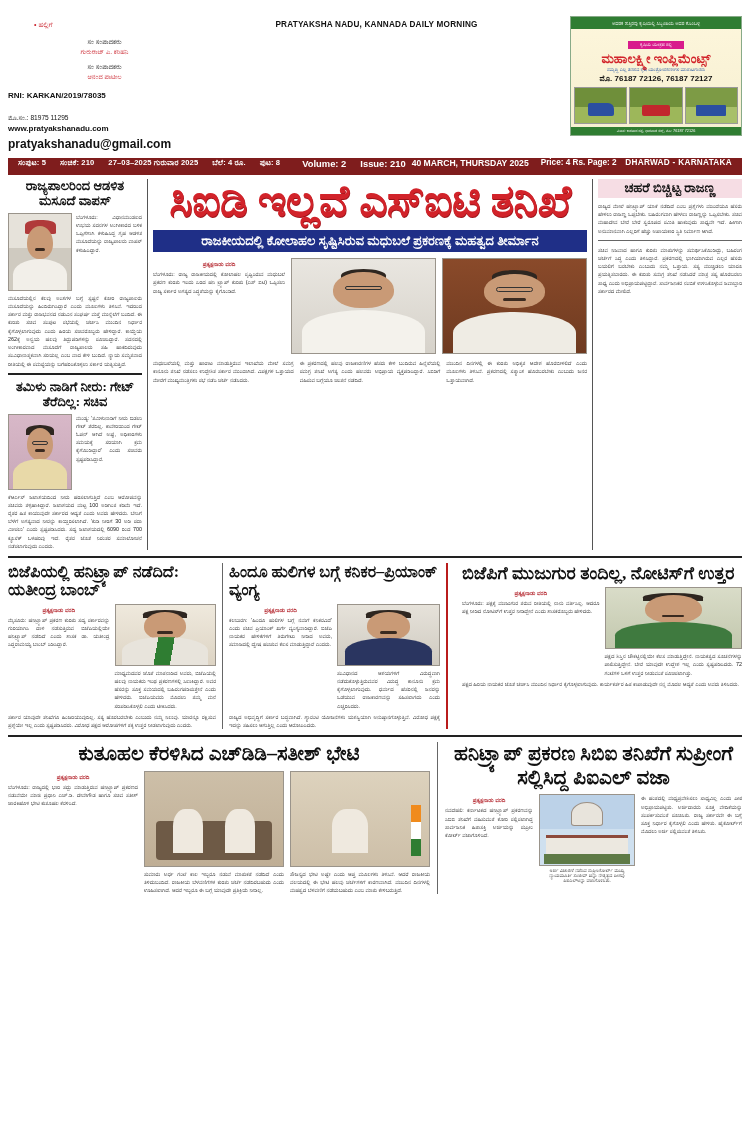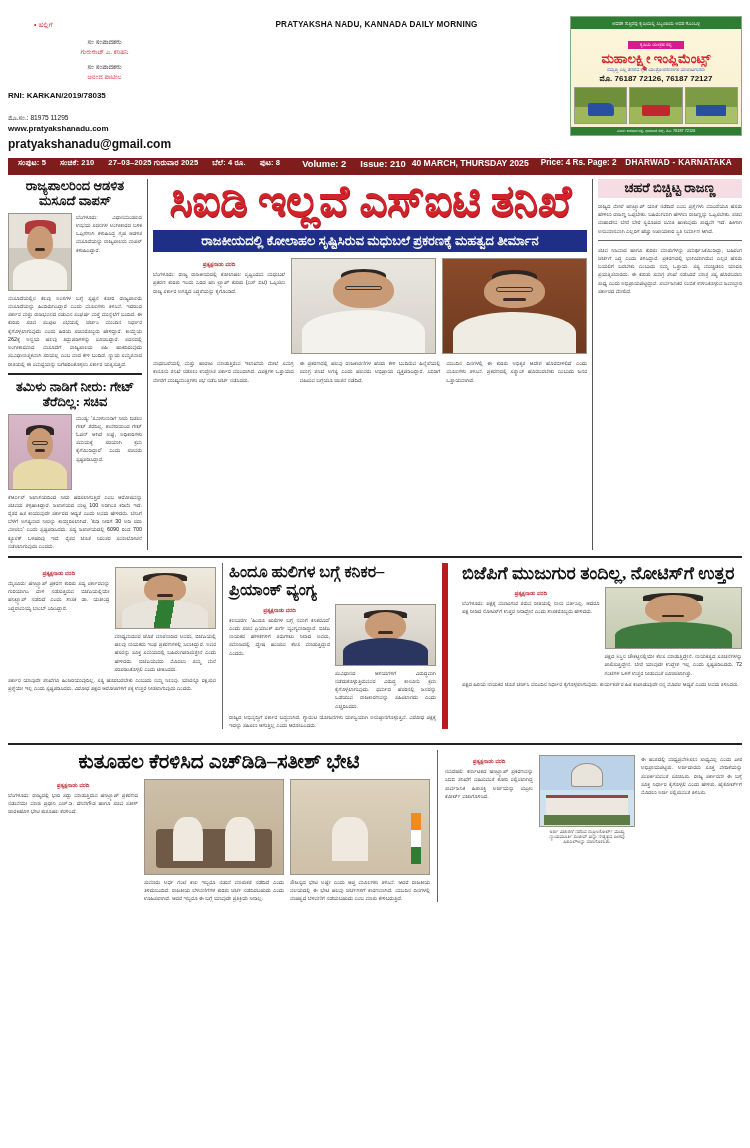--- a/index.html
+++ b/index.html
@@ -109,29 +109,29 @@
              text-shadow: .5px .5px 0 #9c1218; }
   .subbar { background: #1f2f87; color: #fff; text-align: center; font-size: 13px;
             font-family: "Liberation Serif", serif; font-weight: bold; padding: 3px 4px; margin-top: 5px; }
 
   .threecol { display: flex; gap: 6px; margin-top: 5px; }
   .threecol > div { flex: 1; }
 
   
   .midband { display: flex; margin-top: 6px; border-top: 2px solid #222; padding-top: 5px; }
   .mb-1 { width: 215px; padding-right: 6px; border-right: 1px solid #666; }
-  .mb-2 { width: 225px; padding: 0 6px; border-right: 6px solid #b91c1c; }
+  .mb-2 { width: 225px; padding: 0 6px; border-right: 2px solid #b91c1c; }
   .mb-3 { flex: 1; padding-left: 6px; margin-left: 8px; }
   .mbhead { font-family: "Liberation Serif", serif; font-weight: bold; line-height: 1.15; }
   .mbhead.s17 { font-size: 16px; }
   .mbhead.s19 { font-size: 17.5px; }
   .mb-body { display: flex; gap: 5px; margin-top: 4px; }
 
   
-  .botband { display: flex; margin-top: 14px; border-top: 2px solid #222; padding-top: 5px; }
+  .botband { display: flex; margin-top: 6px; border-top: 2px solid #222; padding-top: 5px; }
   .bb-left { width: 430px; padding-right: 7px; border-right: 1px solid #666; }
   .bb-right { flex: 1; padding-left: 7px; }
   .bbhead { font-family: "Liberation Serif", serif; font-weight: bold; font-size: 20px;
             text-align: center; line-height: 1.18; }
   .bb-cols { display: flex; gap: 6px; margin-top: 5px; }
 
   .cap { font-size: 4.8px; text-align: center; color: #333; margin-top: 2px; }
   .scphoto { background: linear-gradient(#bcd2e8 0 48%, #cfe0ef 48% 100%); position: relative; overflow: hidden; }
   .sc-dome { position: absolute; width: 34%; height: 34%; left: 33%; top: 10%;
              background: #e8e4dc; border-radius: 50% 50% 10% 10%; border: 1px solid #9b8f84; }
@@ -285,20 +285,21 @@
       <div class="khead l1" style="background:#f6dde4;padding:2px 0">ಚಹರೆ ಬಿಚ್ಚಿಟ್ಟ ರಾಜಣ್ಣ</div>
       <div class="body-kn" style="margin-top:4px">ರಾಜ್ಯದ ಮೇಲೆ ಹನಿಟ್ರ್ಯಾಪ್ ಯಾಕೆ ನಡೆದಿದೆ ಎಂಬ ಪ್ರಶ್ನೆಗಳು ಮುಂದೆಯೂ ಹೆಸರು ಹೇಳಲು ರಾಜಣ್ಣ ಒಪ್ಪಬೇಕು. ಬಹಿರಂಗವಾಗಿ ಹೇಳಲು ರಾಜಣ್ಣನ್ನು ಒಪ್ಪಿಸಬೇಕು. ಸಚಿವ ಮಹಾದೇವ ಬೇರೆ ಬೇರೆ ಸ್ವರೂಪದ ಸಮಿತಿ ಹಾಕುವುದು ಸಾಧ್ಯವೇ ಇದೆ. ಹೀಗಾಗಿ ಅನುಮಾನವಾಗಿ ಎಲ್ಲರಿಗೆ ಹೆಚ್ಚು ಅಪಾಯಕಾರಿ ಸ್ಥಿತಿ ನಿರ್ಮಾಣ ಆಗಿದೆ.</div>
       <div class="rule"></div>
       <div class="body-kn">ಸಚಿವ ನಿಜವಾದ ಹಾಗೂ ಕುರಿತು ಮಾತುಗಳನ್ನು ಸಮರ್ಥಿಸಿಕೊಂಡಿದ್ದು, ಬಹಿರಂಗ ಚರ್ಚೆಗೆ ಸಿದ್ಧ ಎಂದು ತಿಳಿಸಿದ್ದಾರೆ. ಪ್ರಕರಣದಲ್ಲಿ ಭಾಗಿಯಾಗಿರುವ ಎಲ್ಲರ ಹೆಸರು ಬಯಲಿಗೆ ಬರಬೇಕು ಎಂಬುದು ನಮ್ಮ ಒತ್ತಾಯ. ಸತ್ಯ ಮುಚ್ಚಿಡಲು ಯಾರೂ ಪ್ರಯತ್ನಿಸಬಾರದು. ಈ ಕುರಿತು ಸಮಗ್ರ ತನಿಖೆ ನಡೆಸಿದರೆ ಮಾತ್ರ ಸತ್ಯ ಹೊರಬರಲು ಸಾಧ್ಯ ಎಂದು ಅಭಿಪ್ರಾಯಪಟ್ಟಿದ್ದಾರೆ. ಸಾರ್ವಜನಿಕರ ನಂಬಿಕೆ ಉಳಿಸಿಕೊಳ್ಳುವ ಜವಾಬ್ದಾರಿ ಸರ್ಕಾರದ ಮೇಲಿದೆ.</div>
     </div>
   </div>
 
   <div class="midband">
 
     <div class="mb-1">
+      <div class="mbhead s17">ಬಿಜೆಪಿಯಲ್ಲಿ ಹನಿಟ್ರ್ಯಾಪ್ ನಡೆದಿದೆ: ಯತೀಂದ್ರ ಬಾಂಬ್</div>
       <div class="mb-body">
         <div style="flex:1">
           <div class="byline">ಪ್ರತ್ಯಕ್ಷನಾಡು ವರದಿ</div>
           <div class="body-kn">ಮೈಸೂರು: ಹನಿಟ್ರ್ಯಾಪ್ ಪ್ರಕರಣ ಕುರಿತು ಸದ್ಯ ಸರ್ಕಾರವನ್ನು ಗುರಿಯಾಗಿಸಿ ದಾಳಿ ನಡೆಸುತ್ತಿರುವ ಬಿಜೆಪಿಯಲ್ಲಿಯೇ ಹನಿಟ್ರ್ಯಾಪ್ ನಡೆದಿದೆ ಎಂದು ಶಾಸಕ ಡಾ. ಯತೀಂದ್ರ ಸಿದ್ದರಾಮಯ್ಯ ಬಾಂಬ್ ಸಿಡಿಸಿದ್ದಾರೆ.</div>
         </div>
         <div style="flex:1">
           <div class="photo" style="height:62px;background:linear-gradient(#efe9dd,#ddd4c4)">
             <span class="hair" style="top:8%"></span>
               <span class="head-shape" style="top:12%;height:46%"></span>
             <span class="mous" style="top:44%"></span>
@@ -372,20 +373,21 @@
           <div class="photo room" style="height:96px;background:linear-gradient(#ddd2bd,#cdbfa8)">
             <span class="p1" style="left:30%;width:26%"></span>
               <span class="flag"></span>
           </div>
           <div class="body-kn" style="margin-top:3px">ಸೌಜನ್ಯದ ಭೇಟಿ ಅಷ್ಟೇ ಎಂದು ಆಪ್ತ ಮೂಲಗಳು ತಿಳಿಸಿವೆ. ಆದರೆ ರಾಜಕೀಯ ವಲಯದಲ್ಲಿ ಈ ಭೇಟಿ ಹಲವು ಚರ್ಚೆಗಳಿಗೆ ಕಾರಣವಾಗಿದೆ. ಮುಂದಿನ ದಿನಗಳಲ್ಲಿ ಮಹತ್ವದ ಬೆಳವಣಿಗೆ ನಡೆಯಬಹುದು ಎಂಬ ಮಾತು ಕೇಳಿಬರುತ್ತಿದೆ.</div>
         </div>
       </div>
     </div>
 
     <div class="bb-right">
+      <div class="bbhead">ಹನಿಟ್ರ್ಯಾಪ್ ಪ್ರಕರಣ ಸಿಬಿಐ ತನಿಖೆಗೆ ಸುಪ್ರೀಂಗೆ ಸಲ್ಲಿಸಿದ್ದ ಪಿಐಎಲ್ ವಜಾ</div>
       <div class="bb-cols">
         <div style="width:88px">
           <div class="byline">ಪ್ರತ್ಯಕ್ಷನಾಡು ವರದಿ</div>
           <div class="body-kn">ನವದೆಹಲಿ: ಕರ್ನಾಟಕದ ಹನಿಟ್ರ್ಯಾಪ್ ಪ್ರಕರಣವನ್ನು ಸಿಬಿಐ ತನಿಖೆಗೆ ವಹಿಸುವಂತೆ ಕೋರಿ ಸಲ್ಲಿಸಲಾಗಿದ್ದ ಸಾರ್ವಜನಿಕ ಹಿತಾಸಕ್ತಿ ಅರ್ಜಿಯನ್ನು ಸುಪ್ರೀಂ ಕೋರ್ಟ್ ವಜಾಗೊಳಿಸಿದೆ.</div>
         </div>
         <div style="width:96px">
           <div class="photo scphoto" style="height:72px">
             <span class="sc-dome"></span>
               <span class="sc-base"></span>
               <span class="sc-green"></span>

